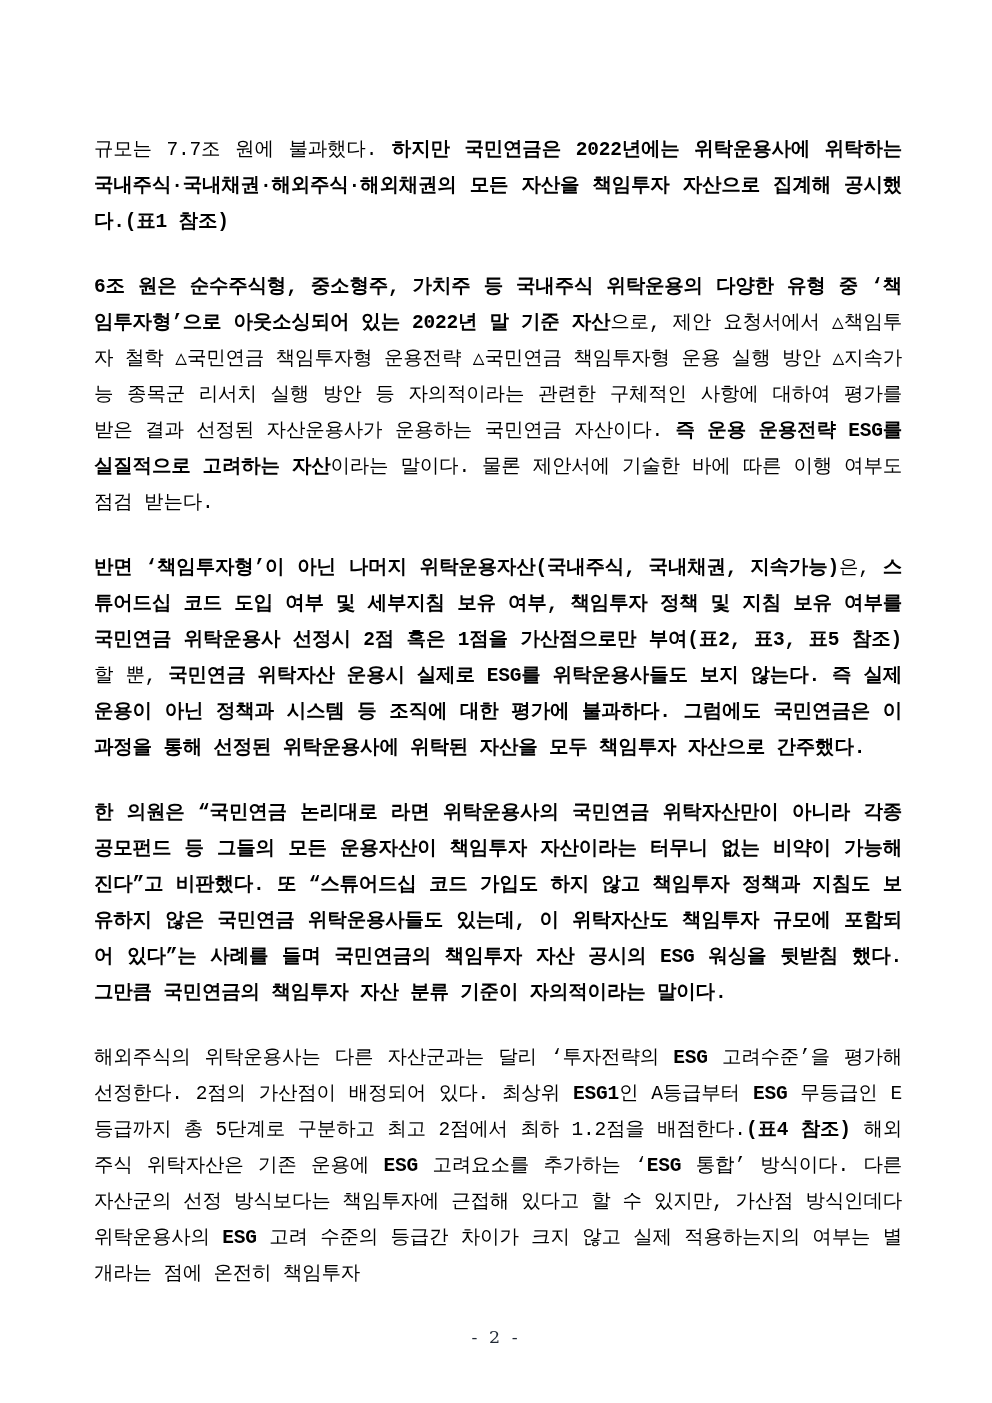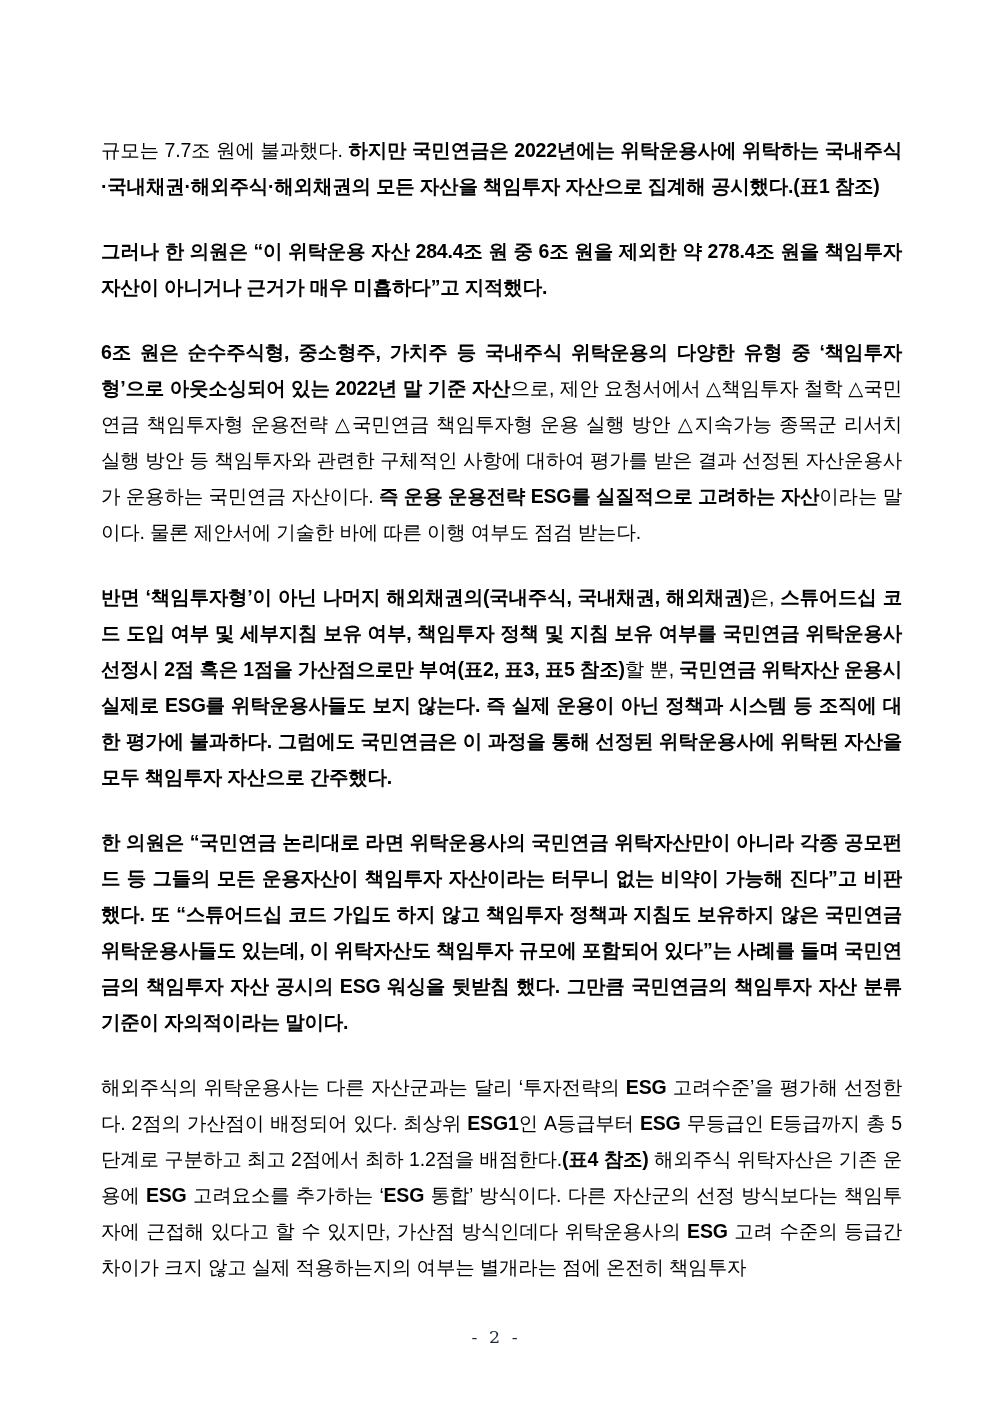--- a/index.html
+++ b/index.html
@@ -25,22 +25,23 @@
     left: 90px;
     top: 132px;
     width: 812px;
     font-size: 19.5px;
     line-height: 36px;
     text-align: justify;
     word-break: break-all;
     letter-spacing: -0.2px;
   }
   .doc-body p {
-    margin: 0 0 29px 11px;
+    margin: 0 0 29px 4px;
     text-align: justify;
+    font-family: Liberation Mono, monospace;
   }
   .doc-body p:last-child {
     margin-bottom: 0;
   }
   .doc-body span.b {
     font-weight: 700;
   }
   .page-footer {
     position: absolute;
     left: 0;
@@ -52,22 +53,21 @@
     color: #222a35;
     letter-spacing: 3px;
   }
 </style>
 </head>
 <body>
 
 <div class="page">
   <div class="doc-body">
       <p><span>규모는 7.7조 원에 불과했다. </span><span class="b">하지만 국민연금은 2022년에는 위탁운용사에 위탁하는 국내주식·국내채권·해외주식·해외채권의 모든 자산을 책임투자 자산으로 집계해 공시했다.(표1 참조)</span></p>
-      <p><span class="b">그러나 한 의원은 “이 위탁운용 자산 284.4조 원 중 6조 원을 제외한 약 278.4조 원을 책임투자 자산이 아니거나 근거가 매우 미흡하다”고 지적했다.</span></p>
-      <p><span class="b">6조 원은 순수주식형, 중소형주, 가치주 등 국내주식 위탁운용의 다양한 유형 중 ‘책임투자형’으로 아웃소싱되어 있는 2022년 말 기준 자산</span><span>으로, 제안 요청서에서 △책임투자 철학 △국민연금 책임투자형 운용전략 △국민연금 책임투자형 운용 실행 방안 △지속가능 종목군 리서치 실행 방안 등 책임투자와 관련한 구체적인 사항에 대하여 평가를 받은 결과 선정된 자산운용사가 운용하는 국민연금 자산이다. </span><span class="b">즉 운용 운용전략 ESG를 실질적으로 고려하는 자산</span><span>이라는 말이다. 물론 제안서에 기술한 바에 따른 이행 여부도 점검 받는다.</span></p>
-      <p><span class="b">반면 ‘책임투자형’이 아닌 나머지 해외채권의(국내주식, 국내채권, 해외채권)</span><span>은,</span><span class="b"> 스튜어드십 코드 도입 여부 및 세부지침 보유 여부, 책임투자 정책 및 지침 보유 여부를 국민연금 위탁운용사 선정시 2점 혹은 1점을 가산점으로만 부여(표2, 표3, 표5 참조)</span><span>할 뿐,</span><span class="b"> 국민연금 위탁자산 운용시 실제로 ESG를 위탁운용사들도 보지 않는다. 즉 실제 운용이 아닌 정책과 시스템 등 조직에 대한 평가에 불과하다. 그럼에도 국민연금은 이 과정을 통해 선정된 위탁운용사에 위탁된 자산을 모두 책임투자 자산으로 간주했다.</span></p>
+      <p><span class="b">6조 원은 순수주식형, 중소형주, 가치주 등 국내주식 위탁운용의 다양한 유형 중 ‘책임투자형’으로 아웃소싱되어 있는 2022년 말 기준 자산</span><span>으로, 제안 요청서에서 △책임투자 철학 △국민연금 책임투자형 운용전략 △국민연금 책임투자형 운용 실행 방안 △지속가능 종목군 리서치 실행 방안 등 자의적이라는 관련한 구체적인 사항에 대하여 평가를 받은 결과 선정된 자산운용사가 운용하는 국민연금 자산이다. </span><span class="b">즉 운용 운용전략 ESG를 실질적으로 고려하는 자산</span><span>이라는 말이다. 물론 제안서에 기술한 바에 따른 이행 여부도 점검 받는다.</span></p>
+      <p><span class="b">반면 ‘책임투자형’이 아닌 나머지 위탁운용자산(국내주식, 국내채권, 지속가능)</span><span>은,</span><span class="b"> 스튜어드십 코드 도입 여부 및 세부지침 보유 여부, 책임투자 정책 및 지침 보유 여부를 국민연금 위탁운용사 선정시 2점 혹은 1점을 가산점으로만 부여(표2, 표3, 표5 참조)</span><span>할 뿐,</span><span class="b"> 국민연금 위탁자산 운용시 실제로 ESG를 위탁운용사들도 보지 않는다. 즉 실제 운용이 아닌 정책과 시스템 등 조직에 대한 평가에 불과하다. 그럼에도 국민연금은 이 과정을 통해 선정된 위탁운용사에 위탁된 자산을 모두 책임투자 자산으로 간주했다.</span></p>
       <p><span class="b">한 의원은 “국민연금 논리대로 라면 위탁운용사의 국민연금 위탁자산만이 아니라 각종 공모펀드 등 그들의 모든 운용자산이 책임투자 자산이라는 터무니 없는 비약이 가능해 진다”고 비판했다. 또 “스튜어드십 코드 가입도 하지 않고 책임투자 정책과 지침도 보유하지 않은 국민연금 위탁운용사들도 있는데, 이 위탁자산도 책임투자 규모에 포함되어 있다”는 사례를 들며 국민연금의 책임투자 자산 공시의 ESG 워싱을 뒷받침 했다. 그만큼 국민연금의 책임투자 자산 분류 기준이 자의적이라는 말이다.</span></p>
       <p><span>해외주식의 위탁운용사는 다른 자산군과는 달리 ‘투자전략의 </span><span class="b">ESG</span><span> 고려수준’을 평가해 선정한다. 2점의 가산점이 배정되어 있다. 최상위 </span><span class="b">ESG1</span><span>인 A등급부터 </span><span class="b">ESG</span><span> 무등급인 E등급까지 총 5단계로 구분하고 최고 2점에서 최하 1.2점을 배점한다.</span><span class="b">(표4 참조)</span><span> 해외주식 위탁자산은 기존 운용에 </span><span class="b">ESG</span><span> 고려요소를 추가하는 ‘</span><span class="b">ESG</span><span> 통합’ 방식이다. 다른 자산군의 선정 방식보다는 책임투자에 근접해 있다고 할 수 있지만, 가산점 방식인데다 위탁운용사의 </span><span class="b">ESG</span><span> 고려 수준의 등급간 차이가 크지 않고 실제 적용하는지의 여부는 별개라는 점에 온전히 책임투자</span></p>
     </div>
   <div class="page-footer">
     <span>- 2 -</span>
   </div>
 </div>
 
 </body></html>

